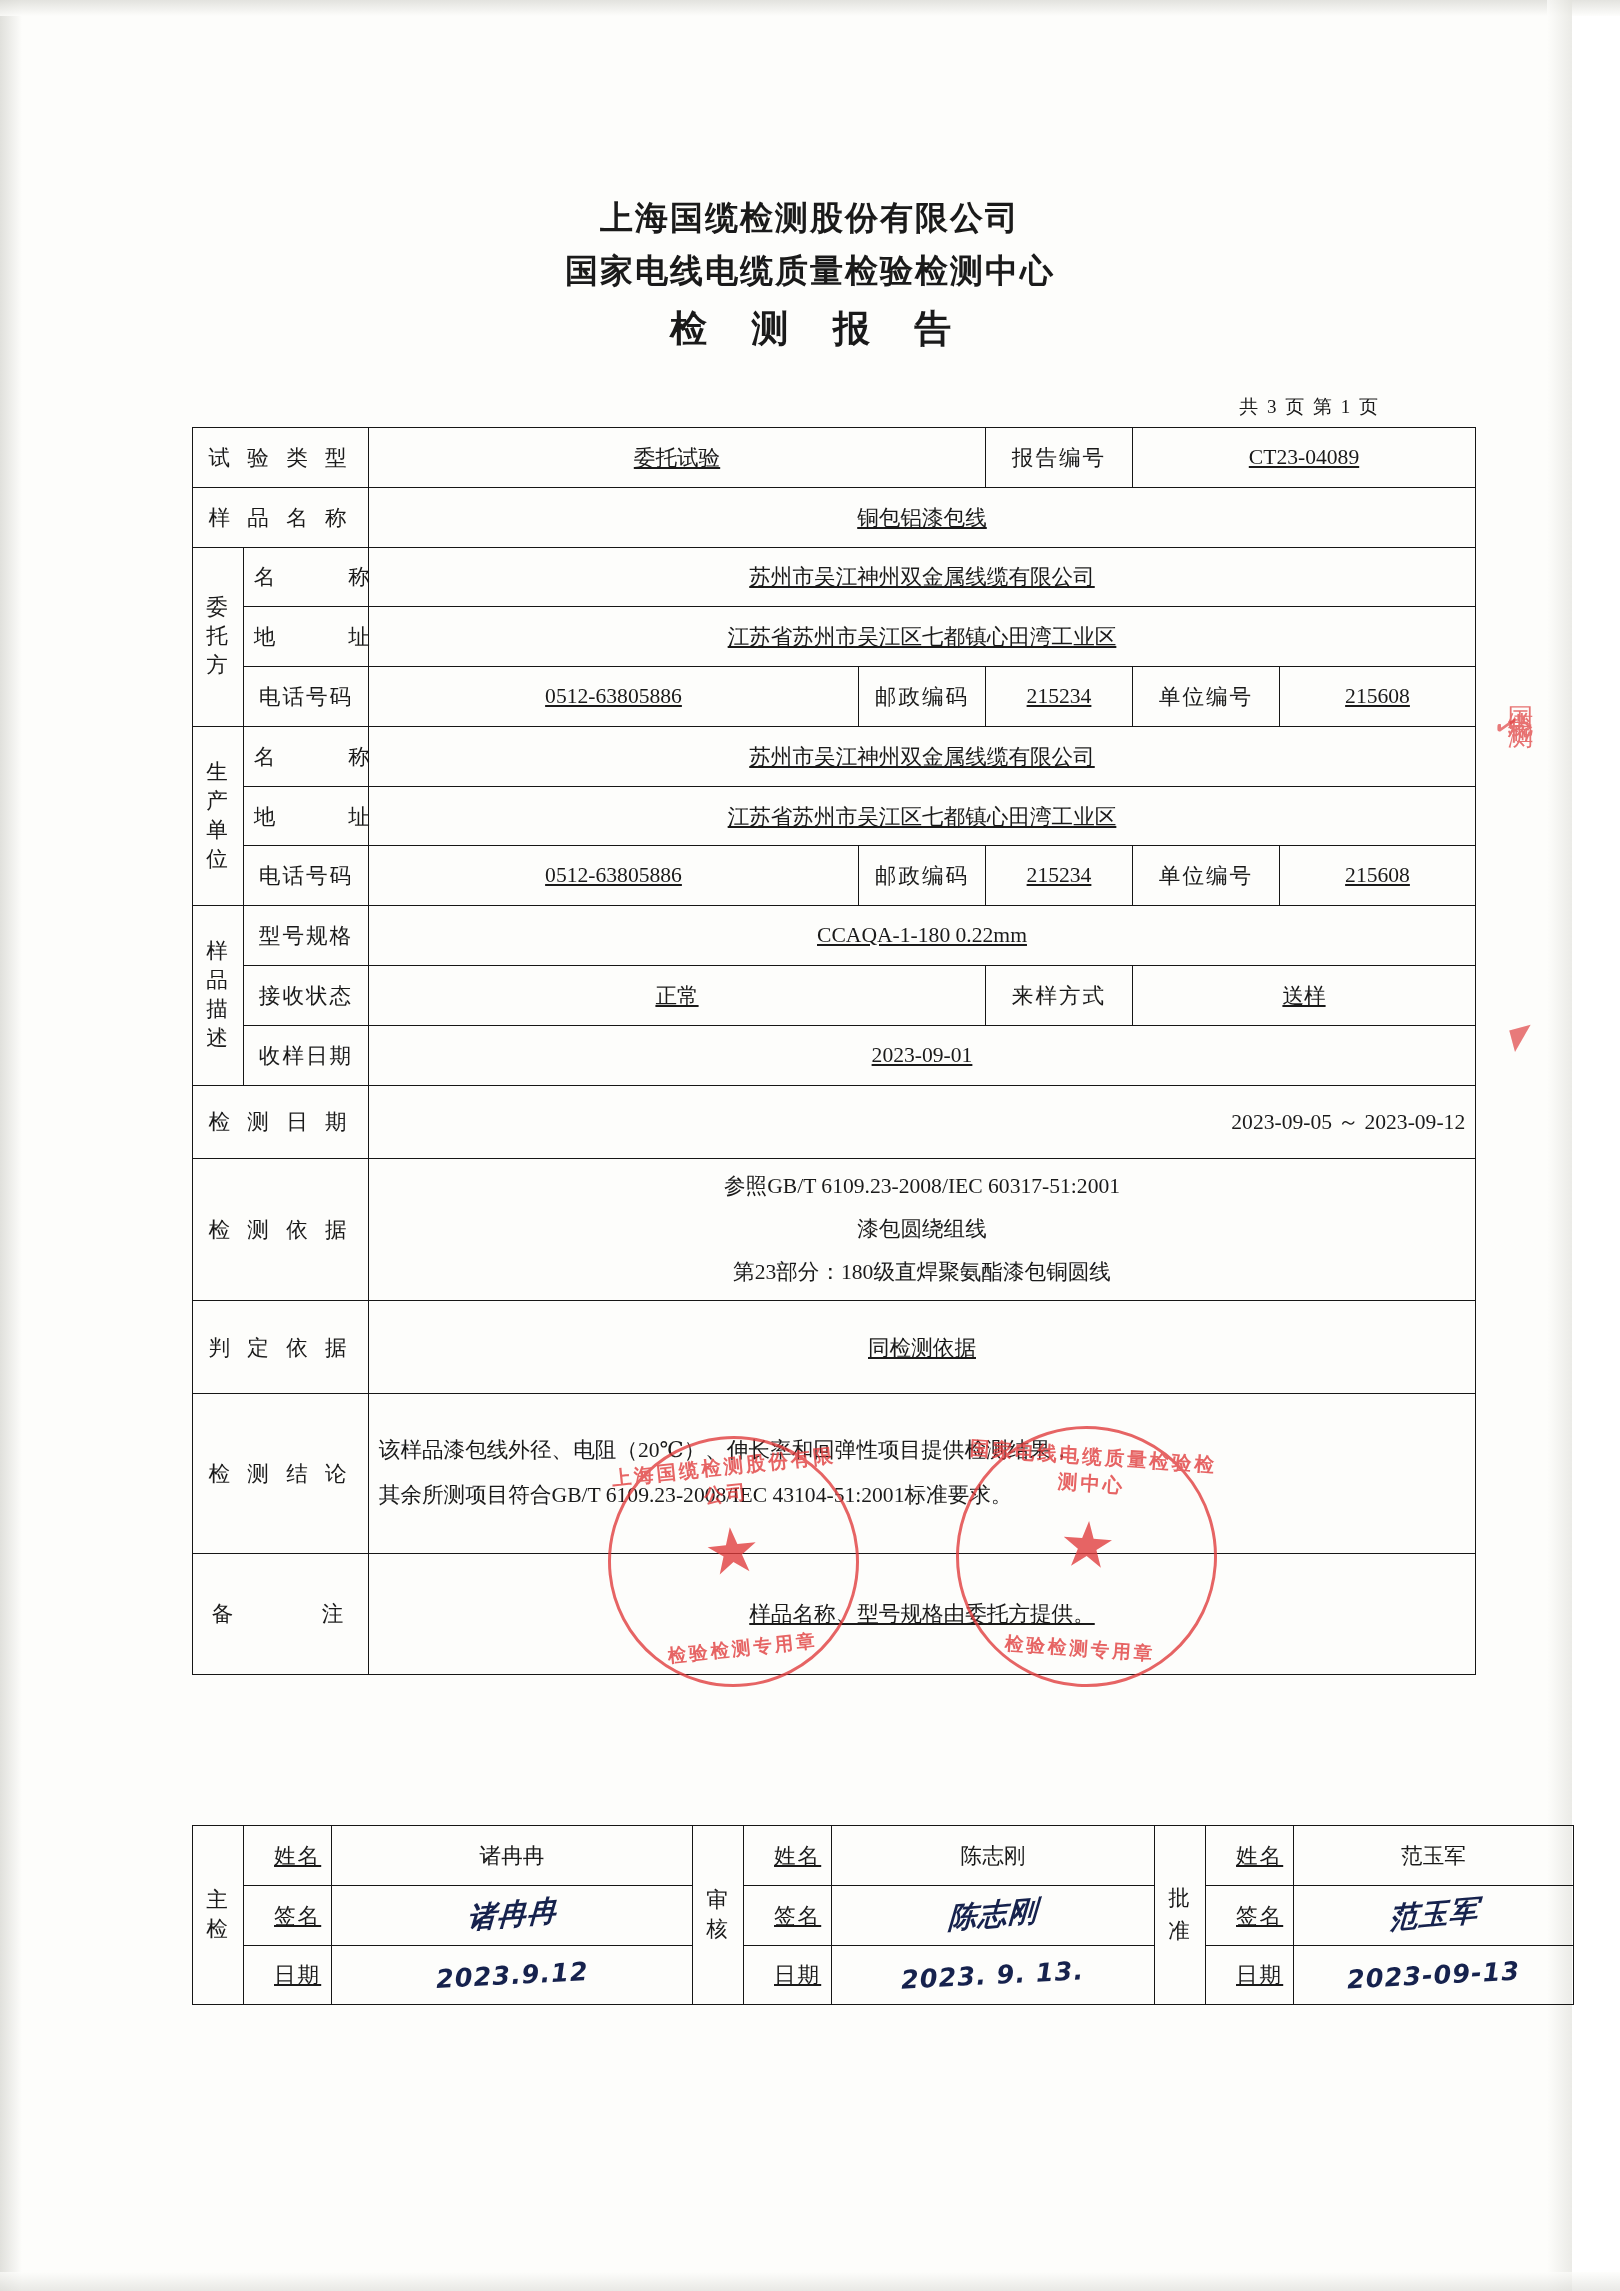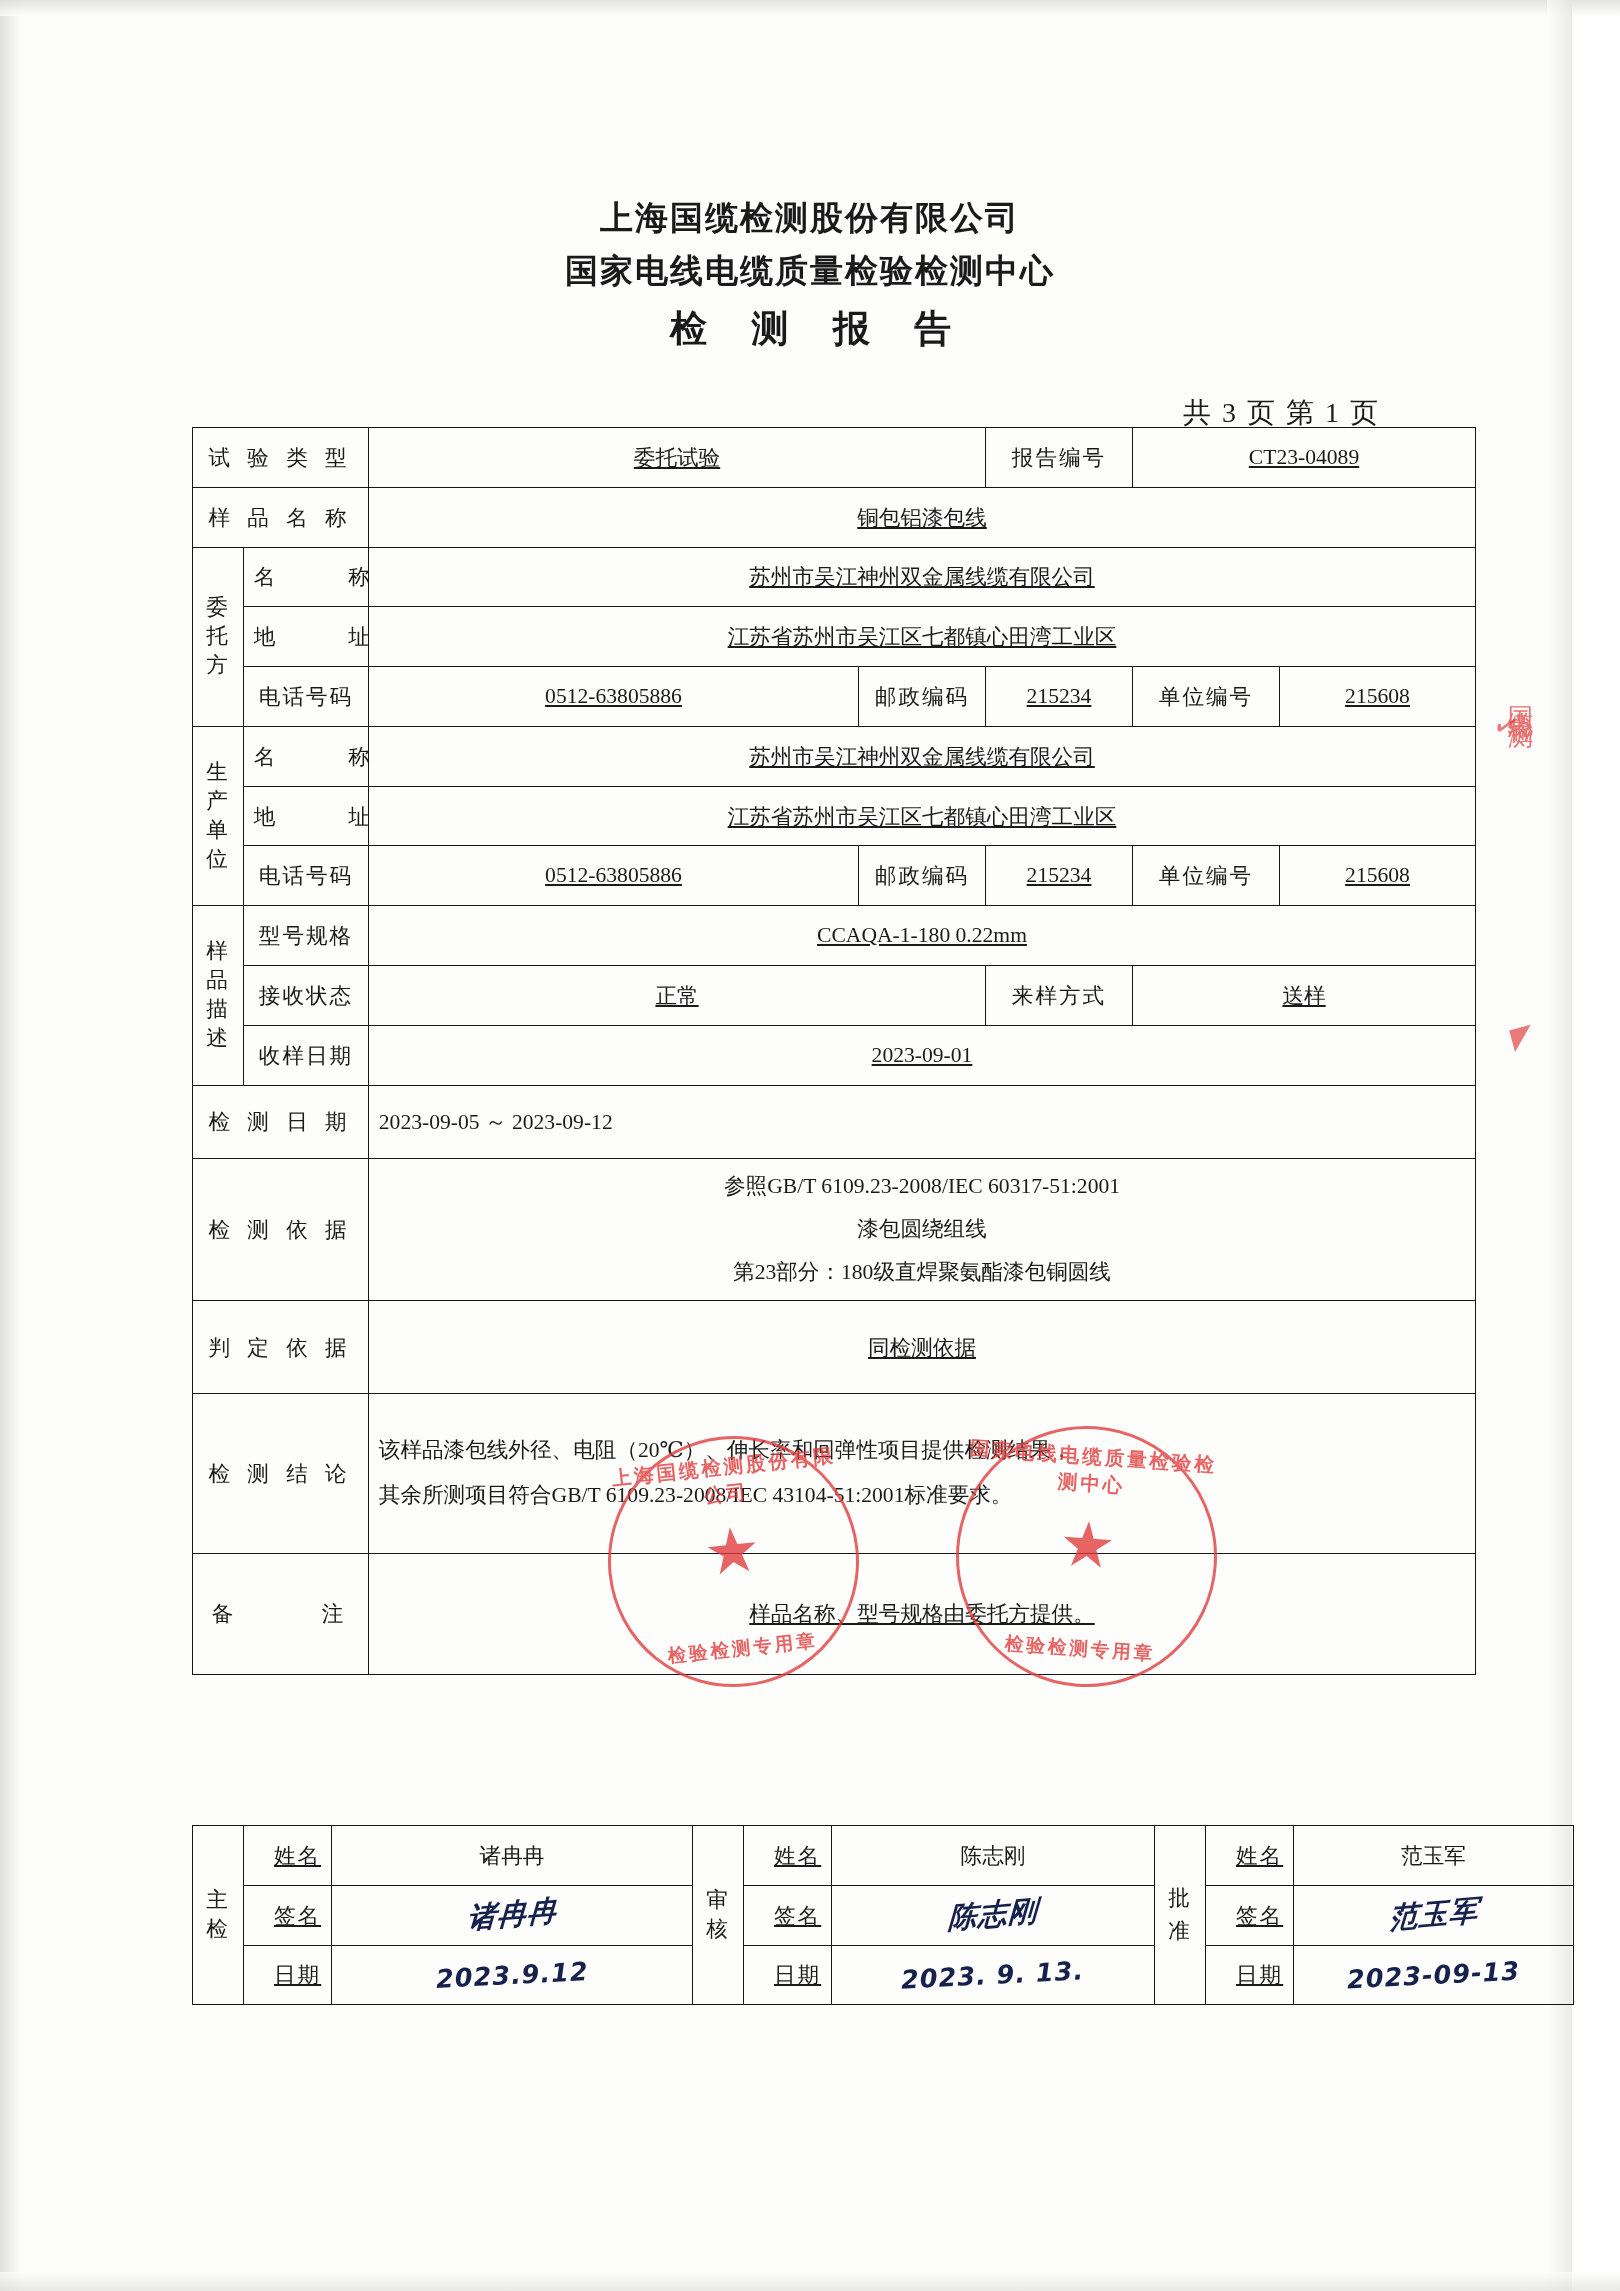--- a/index.html
+++ b/index.html
@@ -67,21 +67,21 @@
     font-size: 37px;
     font-weight: bold;
     letter-spacing: 17.6px;
     line-height: 61px;
     padding-left: 19px;
   }
   .page-count {
     position: absolute;
     right: 192px;
     top: 394px;
-    font-size: 28px;
+    font-size: 19px;
     letter-spacing: 2px;
   }
 
   table.report {
     position: absolute;
     left: 192px;
     top: 427px;
     width: 1284px;
     border-collapse: collapse;
     table-layout: fixed;
@@ -112,21 +112,21 @@
   .vlabel span {
     display: block;
     line-height: 29px;
   }
   .val {
     text-align: center;
     padding-left: 15.7px;
     text-decoration: underline;
   }
   .val-center {
-    text-align: left;
+    text-align: right;
   }
   .basis-cell {
     text-align: center;
     line-height: 43px;
     padding: 17.6px 9.8px;
   }
   .conclusion-cell {
     text-align: left;
     line-height: 45px;
     padding: 15.7px 13.7px 15.7px 15.7px;

